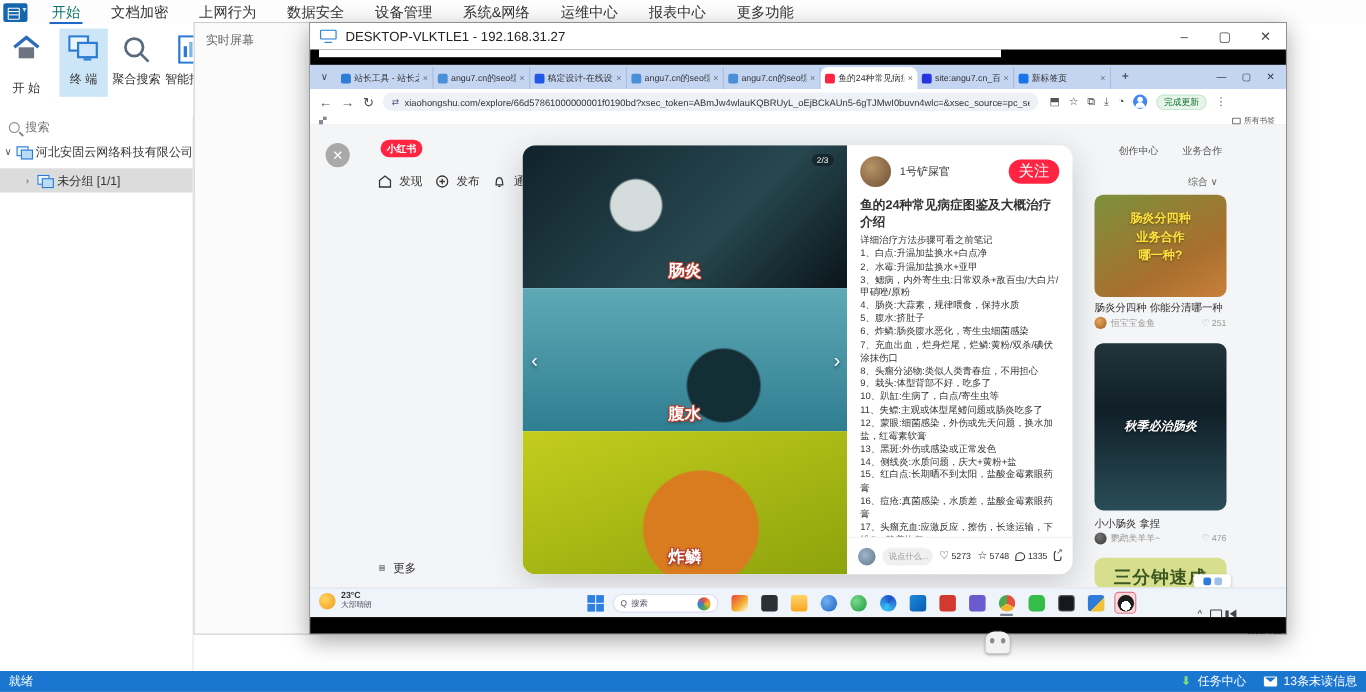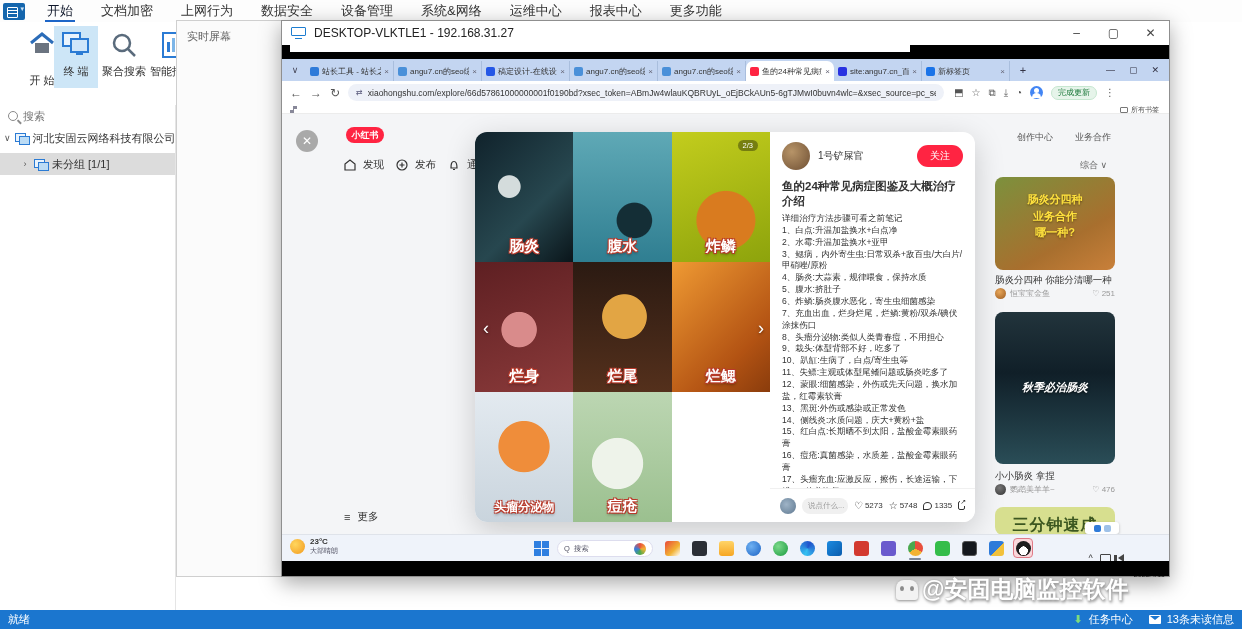--- a/index.html
+++ b/index.html
@@ -6,21 +6,21 @@
   html,body { width:1242px; height:629px; overflow:hidden; background:#fff;
     font-family:"Liberation Sans","DejaVu Sans",sans-serif; }
   .stage { position:relative; width:1242px; height:629px; background:#fff; overflow:hidden; }
 
   
   .menubar { position:absolute; left:0; top:0; width:1242px; height:22px; background:#fdfdfd; display:flex; align-items:center; }
   .applogo { width:22px; height:17px; background:#1566ad; border-radius:2px; margin:0 8px 0 3px; position:relative; }
   .applogo:before { content:""; position:absolute; left:4px; top:4px; width:9px; height:9px; border:1px solid #fff; border-radius:1px; background:linear-gradient(#fff 0 0) 0 2px/9px 1px no-repeat,linear-gradient(#fff 0 0) 0 5px/9px 1px no-repeat; }
   .applogo:after { content:"▾"; position:absolute; right:1px; top:2px; color:#cfe4f5; font-size:7px; }
   .menutab { font-size:13px; color:#333; padding:0 14px; height:22px; line-height:22px; cursor:default; position:relative; }
-  .menutab.active { color:#0f172a; }
+  .menutab.active { color:#0f766e; }
   .menutab.active:after { content:""; position:absolute; left:12px; right:12px; bottom:0; height:2px; background:#1e66c8; }
 
   
   .ribbon { position:absolute; left:0; top:22px; width:1242px; height:83px; background:#fff; }
   .tool { position:absolute; top:4px; width:44px; height:62px; display:flex; flex-direction:column; align-items:center; justify-content:flex-start; gap:4px; }
   .tool .ticon { width:30px; height:30px; margin-top:4px; display:flex; align-items:center; justify-content:center; }
   .tool .tlabel { font-size:11px; color:#333; white-space:nowrap; }
   .tool.selected { background:#cde6f7; }
   .quicklabel { position:absolute; left:0; top:90px; width:176px; text-align:center; font-size:11px; color:#666; }
   .ribbonline { position:absolute; left:0; top:104px; width:176px; height:1px; background:#e3e3e3; }
@@ -89,21 +89,21 @@
   .xnav { position:absolute; left:62px; top:44px; display:flex; flex-direction:row; gap:12px; }
   .xnavitem { display:flex; align-items:center; gap:7px; font-size:10.5px; color:#333; }
   .xnavitem svg { display:block; }
   .xmore { position:absolute; left:62px; top:396px; display:flex; align-items:center; gap:7px; font-size:10.5px; color:#333; }
   .xtopnav { position:absolute; right:58px; top:17px; display:flex; gap:22px; font-size:9px; color:#555; }
   .xsort { position:absolute; right:62px; top:45px; font-size:9px; color:#666; }
 
   
   .modal { position:absolute; left:193px; top:18px; width:500px; height:390px; background:#fff; border-radius:12px; box-shadow:0 8px 30px rgba(0,0,0,.18); display:flex; overflow:hidden; }
   .imgarea { position:relative; width:295px; height:390px; flex:0 0 295px; }
-  .grid9 { display:grid; grid-template-columns:repeat(3,1fr); grid-template-rows:repeat(3,130px); width:100%; height:100%; }
+  .grid9 { display:grid; grid-template-columns:repeat(1,1fr); grid-template-rows:repeat(3,130px); width:100%; height:100%; }
   .cell { position:relative; overflow:hidden; }
   .clabel { position:absolute; bottom:6px; left:0; right:0; text-align:center; color:#fff; font-weight:bold; font-size:15px;
     text-shadow:-1px -1px 0 #b93a2b,1px -1px 0 #b93a2b,-1px 1px 0 #b93a2b,1px 1px 0 #b93a2b,0 2px 3px rgba(0,0,0,.45); }
   .clabel.small { font-size:12px; }
   .g0{background:radial-gradient(circle at 35% 42%,#d4dcdc 0 11%,transparent 12%),linear-gradient(135deg,#10222b,#27474f 60%,#0a151a);}
   .g1{background:radial-gradient(circle at 62% 68%,#142e36 0 16%,transparent 17%),linear-gradient(180deg,#5fa9b6,#2f7e91);}
   .g2{background:radial-gradient(circle at 55% 68%,#d97b1f 0 28%,transparent 29%),linear-gradient(160deg,#c3cd1d,#8da30c);}
   .g3{background:radial-gradient(circle at 45% 52%,#d98b8b 0 20%,transparent 21%),linear-gradient(160deg,#5e1f22,#8a3a3a);}
   .g4{background:radial-gradient(circle at 52% 42%,#e2a544 0 24%,transparent 25%),linear-gradient(180deg,#2b1a12,#54301c);}
   .g5{background:linear-gradient(135deg,#ef9a33,#b35313 70%,#8a3c0c);}
@@ -111,21 +111,21 @@
   .g7{background:radial-gradient(circle at 50% 50%,#f0b9a8 0 33%,transparent 34%),linear-gradient(180deg,#efe3dc,#ddc8c0);}
   .g8{background:radial-gradient(circle at 45% 55%,#eef3ea 0 28%,transparent 29%),linear-gradient(180deg,#bcd6b2,#9bc08f);}
   .pgbadge { position:absolute; right:12px; top:8px; background:rgba(0,0,0,.35); color:#fff; font-size:7.5px; border-radius:7px; padding:1px 5px; }
   .arr { position:absolute; top:186px; color:#fff; font-size:18px; text-shadow:0 1px 3px rgba(0,0,0,.5); }
   .arrL{ left:8px; } .arrR{ right:6px; }
 
   .postpanel { position:relative; flex:1; padding:10px 12px 40px 12px; }
   .phead { display:flex; align-items:center; }
   .pavatar { width:28px; height:28px; border-radius:50%; background:radial-gradient(circle at 35% 35%,#b79468,#6e4f33); flex:0 0 28px; }
   .pname { font-size:10px; color:#333; margin-left:8px; }
-  .followbtn { margin-left:auto; width:46px; height:22px; background:#ff2442; border-radius:12px; color:#fff; font-size:10px; display:flex; align-items:center; justify-content:center; }
+  .followbtn { margin-left:auto; width:46px; height:22px; background:#ff2442; border-radius:12px; color:#fff; font-size:14px; display:flex; align-items:center; justify-content:center; }
   .ptitle { margin-top:9px; font-size:11.5px; font-weight:bold; color:#333; }
   .pbody { margin-top:4px; font-size:8.6px; color:#333; line-height:1.38; white-space:pre-line; }
   .ptags { margin-top:2px; font-size:8.6px; color:#33508a; line-height:1.4; }
   .pfooter { position:absolute; left:0; right:0; bottom:0; height:34px; border-top:1px solid #f0f0f0; background:#fff; display:flex; align-items:center; padding:0 10px; gap:6px; }
   .cavatar { width:16px; height:16px; border-radius:50%; background:radial-gradient(circle at 40% 40%,#9fb4c7,#5f7890); flex:0 0 16px; }
   .cinput { width:62px; height:16px; background:#f0f0f0; border-radius:8px; font-size:7.5px; color:#999; display:flex; align-items:center; padding:0 6px; white-space:nowrap; overflow:hidden; }
   .stat { display:flex; align-items:center; gap:2px; font-size:8px; color:#333; }
   .stat .ic { font-size:10px; }
   .bubble { width:9px; height:8px; border:1.2px solid #333; border-radius:50% 50% 50% 0; }
   .sharei { width:9px; height:9px; border:1.2px solid #333; border-radius:2px; position:relative; }
@@ -196,21 +196,21 @@
     <div class="menutab">上网行为</div>
     <div class="menutab">数据安全</div>
     <div class="menutab">设备管理</div>
     <div class="menutab">系统&amp;网络</div>
     <div class="menutab">运维中心</div>
     <div class="menutab">报表中心</div>
     <div class="menutab">更多功能</div>
   </div>
 
   <div class="ribbon">
-    <div class="tool" style="left:20px;gap:16px;">
+    <div class="tool" style="left:2px;gap:16px;">
       <div class="ticon">
         <svg width="26" height="24" viewBox="0 0 26 24">
             <path d="M2 11 L13 2 L24 11" fill="none" stroke="#2b6cb8" stroke-width="3"></path>
             <rect x="6" y="11" width="14" height="10" fill="#6b7480"></rect>
           </svg>
       </div>
       <div class="tlabel">开 始</div>
     </div>
     <div class="tool selected" style="left:54px;">
       <div class="ticon">
@@ -583,21 +583,20 @@
           <div class="dt">2025/4/15</div>
         </span>
       </div>
     </div>
 
     <div class="stripbottom"></div>
   </div>
 
   <div class="watermark">
     <span class="wmicon"></span>
-    <span>@安固电脑监控软件</span>
   </div>
 
   <div class="statusbar">
     <span>就绪</span>
     <span class="sbright">
       <span class="garrow">⬇</span>
       <span>任务中心</span>
       <span class="envelope"></span>
       <span>13条未读信息</span>
     </span>

